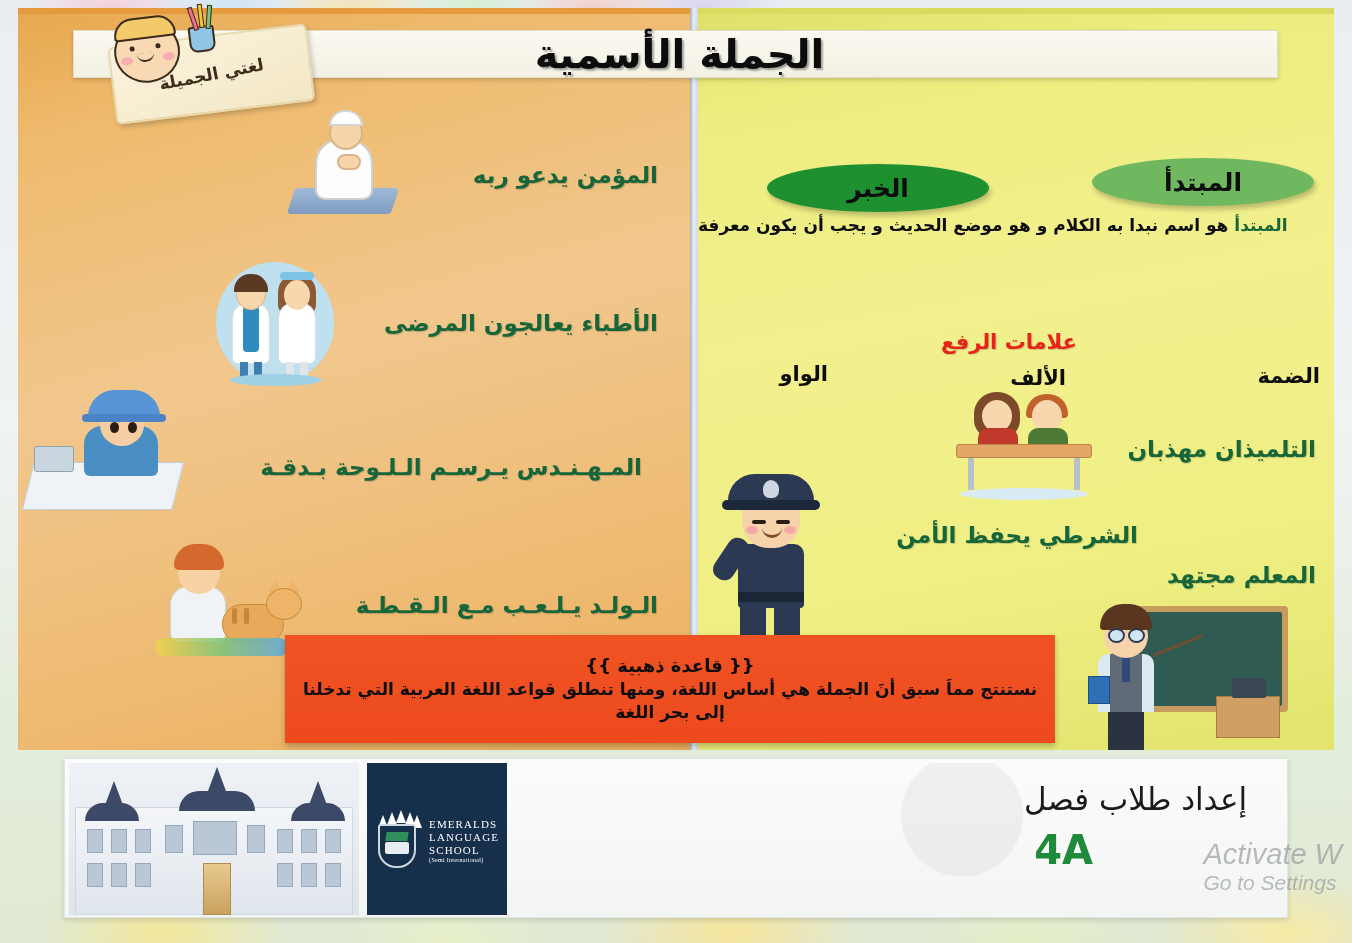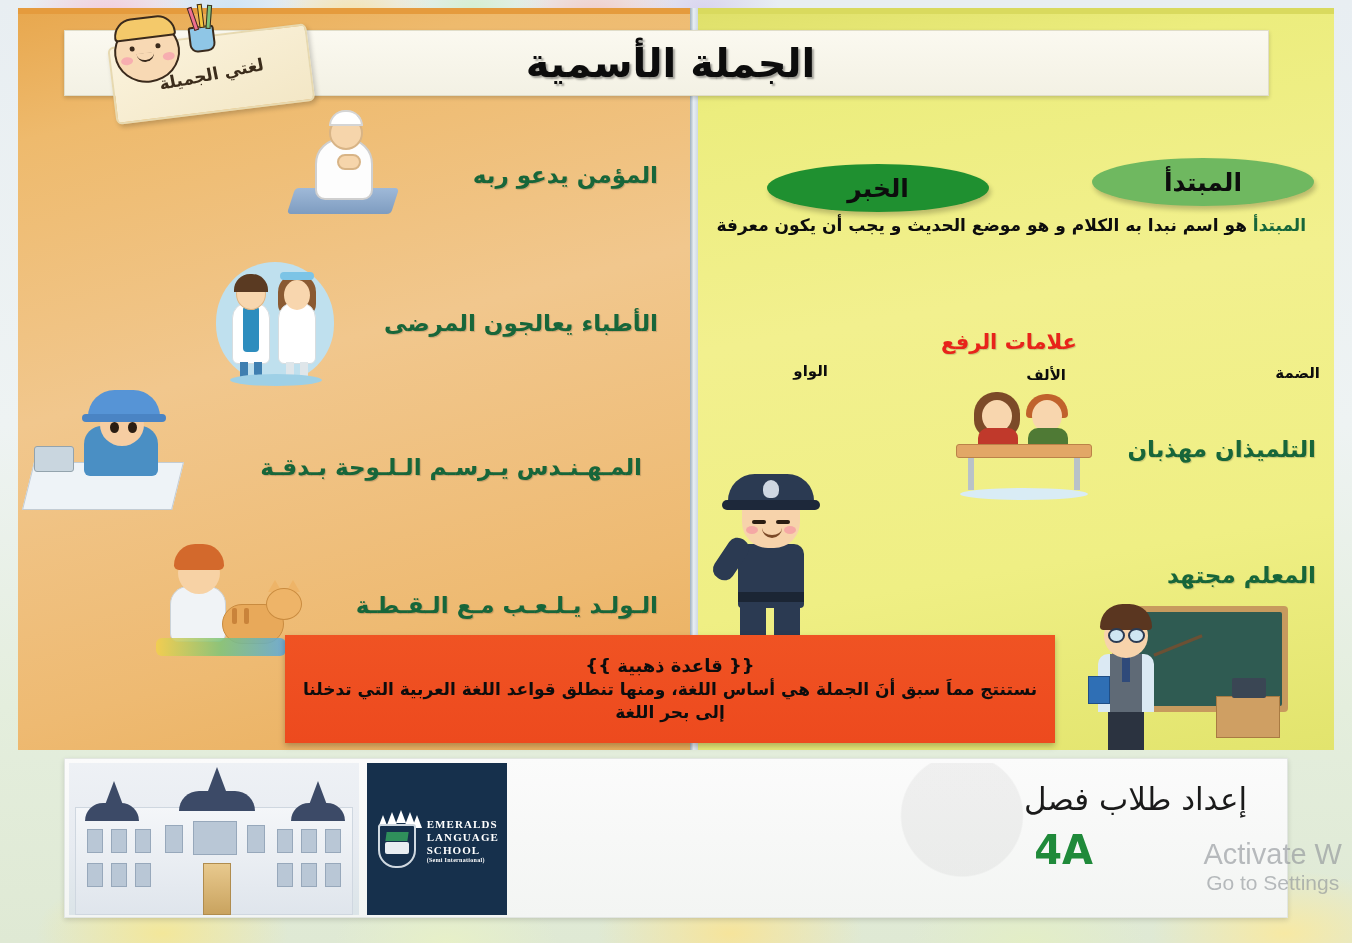--- a/index.html
+++ b/index.html
@@ -36,21 +36,21 @@
     position:relative; width:644px; height:100%;
     background:linear-gradient(170deg,#dfe06a 0%,#eced7e 12%,#f2f08e 40%,#efef84 72%,#e2e46d 100%);
     border-top:6px solid #d9da5e;
     overflow:hidden;
   }
   .divider { position:absolute; left:672px; top:0; width:8px; height:742px;
     background:linear-gradient(90deg,#9fb0bd,#e8eef3 45%,#cfd9e2); }
 
   
   .title-strip {
-    position:absolute; left:46px; top:22px; width:1205px; height:66px;
+    position:absolute; left:55px; top:22px; width:1205px; height:48px;
     background:linear-gradient(180deg,#fbf9f0,#f3f1e4);
     border:1px solid #e0ddc9;
     box-shadow:0 2px 4px rgba(0,0,0,.18);
     display:flex; align-items:center; justify-content:center;
     z-index:6;
     padding-left:8px;
   }
   .title-strip span {
     font-family:"DejaVu Sans", sans-serif;
     font-size:40px; font-weight:bold; color:#0c0c0c;
@@ -161,28 +161,28 @@
     text-align:center; font-size:25px; font-weight:bold; color:#111; letter-spacing:.5px;
     text-shadow:1px 1px 1px rgba(0,0,0,.2); }
   .pill {
     position:absolute; display:flex; align-items:center; justify-content:center;
     border-radius:50%; color:#0d0d0d; font-weight:bold; font-size:25px; direction:rtl;
     box-shadow:2px 4px 5px rgba(0,0,0,.22);
   }
   .pill.mubtada { right:20px; top:144px; width:222px; height:48px; background:#6fb860; }
   .pill.khabar  { right:345px; top:150px; width:222px; height:48px; background:#1f9030; }
 
-  .def { position:absolute; direction:rtl; right:28px; width:624px; text-align:right;
+  .def { position:absolute; direction:rtl; right:12px; width:624px; text-align:left;
     font-size:17px; font-weight:bold; color:#111; line-height:1.35; }
   .def .kw-green { color:#17663a; }
   .def .kw-dark { color:#0d0d0d; }
 
   .alamat-title { position:absolute; right:215px; top:316px; width:220px; text-align:center;
     direction:rtl; font-size:21px; font-weight:bold; color:#e8231a; text-shadow:1px 1px 1px rgba(0,0,0,.18); }
-  .alamat-item { position:absolute; direction:rtl; font-size:15px; font-weight:bold; color:#0d0d0d; }
+  .alamat-item { position:absolute; direction:rtl; font-size:21px; font-weight:bold; color:#0d0d0d; }
   .alamat-item.damma { right:14px; top:350px; }
   .alamat-item.alif  { right:268px; top:352px; }
   .alamat-item.wow   { right:506px; top:348px; }
 
   .r-sent { position:absolute; direction:rtl; font-weight:bold; font-size:23px;
     color:#17663a; letter-spacing:1px; text-shadow:1px 1px 1px rgba(0,0,0,.18); white-space:nowrap; }
 
   
   .desk-top { position:absolute; left:4px; top:52px; width:136px; height:14px; background:#e2a766; border:1px solid #bb8248; border-radius:3px; }
   .desk-leg { position:absolute; top:66px; width:6px; height:32px; background:#b9c2c8; }
@@ -248,41 +248,41 @@
     background:radial-gradient(circle at 50% 35%, #8a8a8a 0 38%, rgba(138,138,138,0) 39%); }
   .building { position:absolute; left:4px; top:4px; width:290px; height:152px; overflow:hidden;
     background:linear-gradient(180deg,#eef1f5 0%,#e7ebf1 55%,#dbe4e8 100%); }
   .b-block { position:absolute; background:linear-gradient(180deg,#f4f6f9,#dfe5ec); border:1px solid #cfd7e0; }
   .b-roof { position:absolute; background:#3c4a67; }
   .b-win { position:absolute; background:#b9c7d6; border:1px solid #97a8bb; }
   .b-door { position:absolute; left:134px; bottom:0; width:28px; height:52px; background:linear-gradient(180deg,#e8c98e,#c9a35f); border:1px solid #b08c4e; }
   .b-spire { position:absolute; width:0; height:0; border-left:9px solid transparent; border-right:9px solid transparent; border-bottom:24px solid #3c4a67; }
 
   .logo-box { position:absolute; left:302px; top:4px; width:140px; height:152px; background:#16304c; }
-  .logo-inner { position:absolute; left:8px; top:32px; width:124px; height:92px; display:flex; align-items:center; gap:16px;font-weight:bold; }
+  .logo-inner { position:absolute; left:8px; top:32px; width:124px; height:92px; display:flex; align-items:center; gap:16px; }
   .crest { position:relative; width:44px; height:58px; }
   .crest-shield { position:absolute; left:3px; top:12px; width:38px; height:44px;
     background:#16304c; border:2px solid #cfd8e0; border-radius:3px 3px 18px 18px; }
   .crest-crown { position:absolute; left:1px; top:2px; width:42px; height:14px; }
   .crown-pt { position:absolute; width:0; height:0; border-left:5px solid transparent; border-right:5px solid transparent; border-bottom:13px solid #ffffff; }
   .crest-book { position:absolute; left:10px; top:30px; width:24px; height:12px; background:#e8edf1; border-radius:2px; }
   .crest-cap { position:absolute; left:11px; top:20px; width:22px; height:9px; background:#2f8f5b; transform:skewX(-8deg); }
   .logo-text { color:#fff; line-height:1.18; }
   .logo-text .l1 { font-size:11px; letter-spacing:1.1px; font-family:"Liberation Serif", serif; }
   .logo-text .l4 { font-size:6px; letter-spacing:.3px; font-family:"Liberation Serif", serif; }
 
   .f-line1 { position:absolute; right:40px; top:22px; direction:rtl; font-size:31px; color:#1a1a1a; font-weight:normal; }
   .f-grade { position:absolute; right:194px; top:68px; direction:ltr; font-size:40px; font-weight:bold; color:#1f8a3a; }
   .f-super { position:absolute; right:430px; top:22px; direction:rtl; font-size:31px; color:#1a1a1a; }
   .f-teacher { position:absolute; right:460px; top:64px; direction:rtl; font-size:38px; font-weight:bold; color:#e0241c;
     text-shadow:1px 1px 1px rgba(0,0,0,.15); }
 
   
-  .wm { position:absolute; right:10px; bottom:48px; text-align:center; color:#8f9499; opacity:.62; z-index:20;
-    font-family:"Liberation Sans", sans-serif; }
+  .wm { position:absolute; right:10px; bottom:48px; text-align:left; color:#8f9499; opacity:.62; z-index:20;
+    font-family:"Liberation Sans", sans-serif;font-style:italic; }
   .wm .w1 { font-size:29px; line-height:1.1; }
   .wm .w2 { font-size:21px; }
 </style>
 </head>
 <body>
 
 <div class="poster">
 
   <div class="board">
 
@@ -384,20 +384,21 @@
         <div class="pol-head"></div>
         <div class="pol-eye l"></div>
           <div class="pol-eye r"></div>
         <div class="pol-cheek l"></div>
           <div class="pol-cheek r"></div>
         <div class="pol-smile"></div>
         <div class="pol-cap"></div>
           <div class="pol-badge"></div>
           <div class="pol-brim"></div>
       </div>
+      <div class="r-sent" style="right:196px; top:508px;">الشرطي يحفظ الأمن</div>
 
       <div class="ill" style="left:388px; top:578px; width:240px; height:164px;">
         <div class="bb-frame"></div>
           <div class="bb-inner"></div>
         <div class="tch-desk"></div>
           <div class="tch-screen"></div>
         <div class="tch-legs"></div>
         <div class="tch-shirt"></div>
           <div class="tch-vest"></div>
           <div class="tch-tie"></div>

